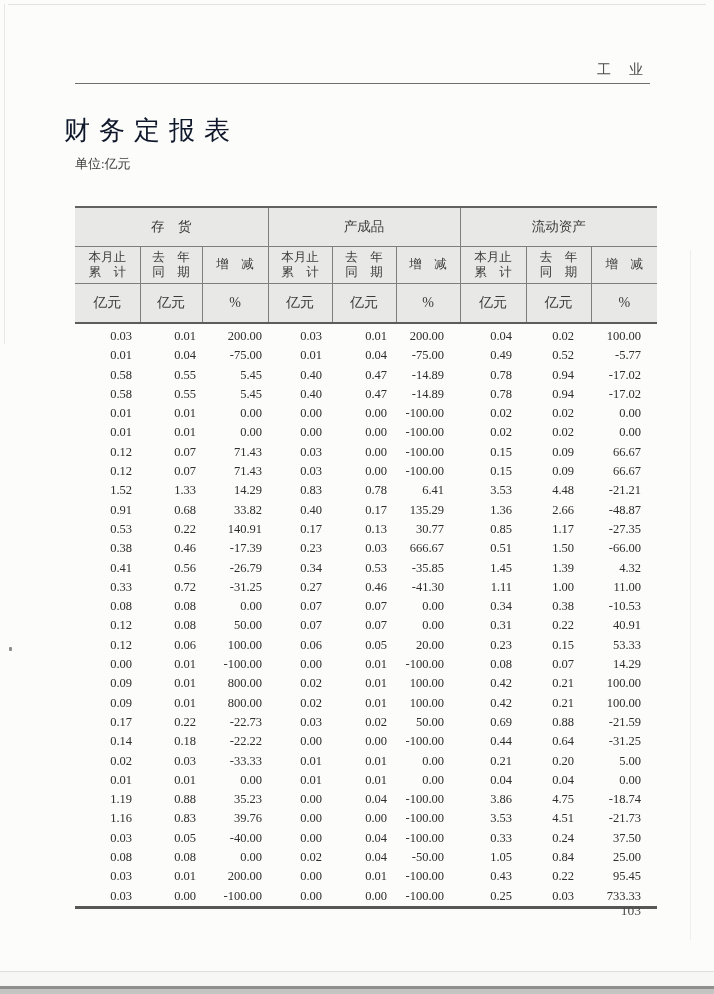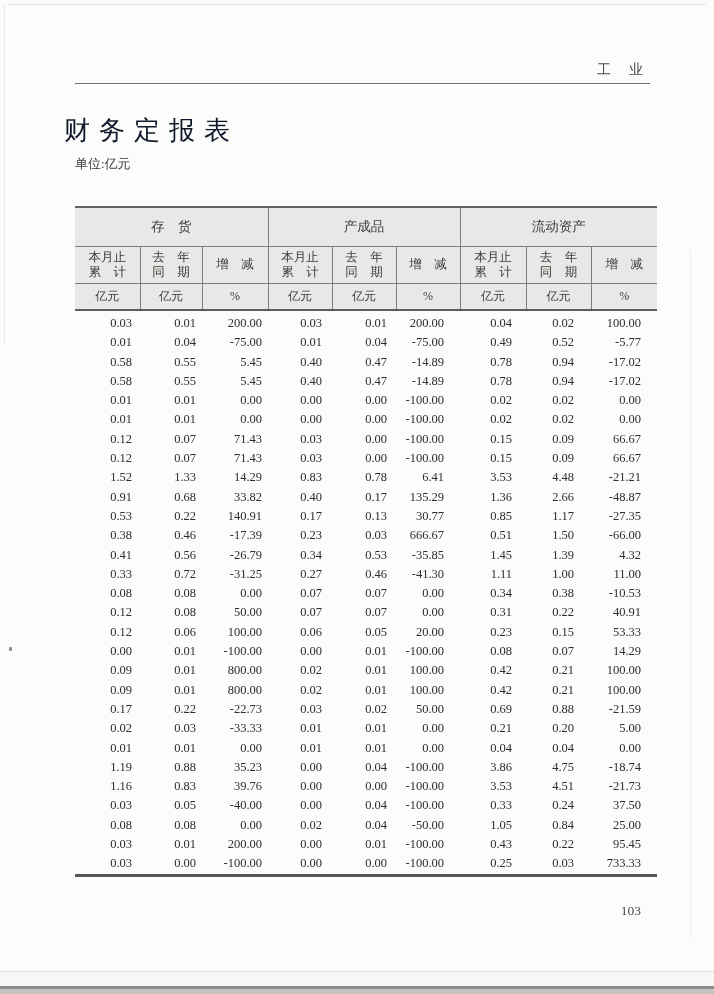--- a/index.html
+++ b/index.html
@@ -57,21 +57,21 @@
   thead th {
     background:var(--header-bg,#e8e8e6);
     font-weight:normal; color:#3b3b39; vertical-align:middle;
   }
   tr.group-row th { height:39px; font-size:13.5px; border-bottom:1px solid var(--grid,#7e7e7c); }
   tr.group-row th + th { border-left:1px solid var(--grid,#7e7e7c); }
   tr.sub-row th { height:37px; font-size:12.5px; border-bottom:1px solid var(--grid,#7e7e7c); }
   tr.sub-row th + th,
   tr.units-row th + th { border-left:1px solid var(--grid,#7e7e7c); }
   tr.sub-row .l { line-height:15px; text-align:center; }
-  tr.units-row th { height:27px; font-size:12px; border-bottom:2px solid #5c5c5a; }
+  tr.units-row th { height:40px; font-size:14px; border-bottom:2px solid #5c5c5a; }
 
   tbody td {
     height:19.3px; font-size:12.5px; color:var(--text,#2d2d2b);
     text-align:right; vertical-align:middle; background:transparent;
     line-height:19.3px; white-space:nowrap;
   }
   tbody tr:first-child td { padding-top:3px; }
   tbody td:nth-child(1){padding-right:8px}
   tbody td:nth-child(2){padding-right:6px}
   tbody td:nth-child(3){padding-right:6px}
@@ -394,20 +394,31 @@
           <td>0.22</td>
           <td>-22.73</td>
           <td>0.03</td>
           <td>0.02</td>
           <td>50.00</td>
           <td>0.69</td>
           <td>0.88</td>
           <td>-21.59</td>
         </tr>
         <tr>
+          <td>0.14</td>
+          <td>0.18</td>
+          <td>-22.22</td>
+          <td>0.00</td>
+          <td>0.00</td>
+          <td>-100.00</td>
+          <td>0.44</td>
+          <td>0.64</td>
+          <td>-31.25</td>
+        </tr>
+        <tr>
           <td>0.02</td>
           <td>0.03</td>
           <td>-33.33</td>
           <td>0.01</td>
           <td>0.01</td>
           <td>0.00</td>
           <td>0.21</td>
           <td>0.20</td>
           <td>5.00</td>
         </tr>

